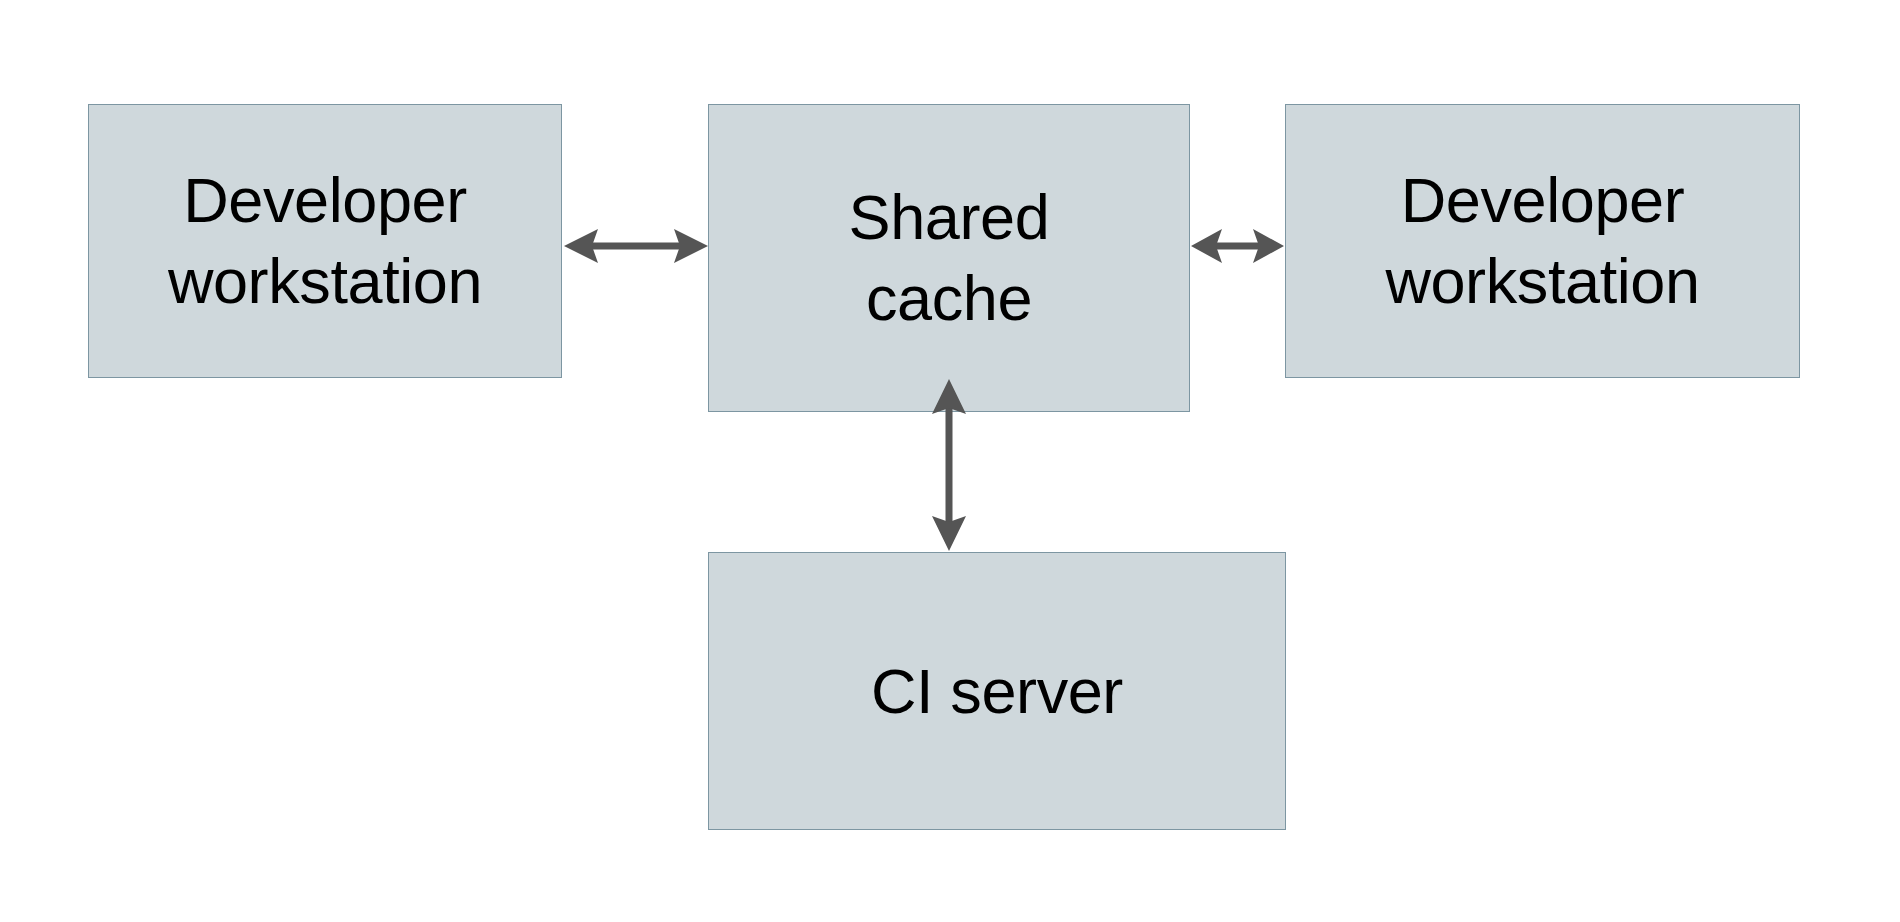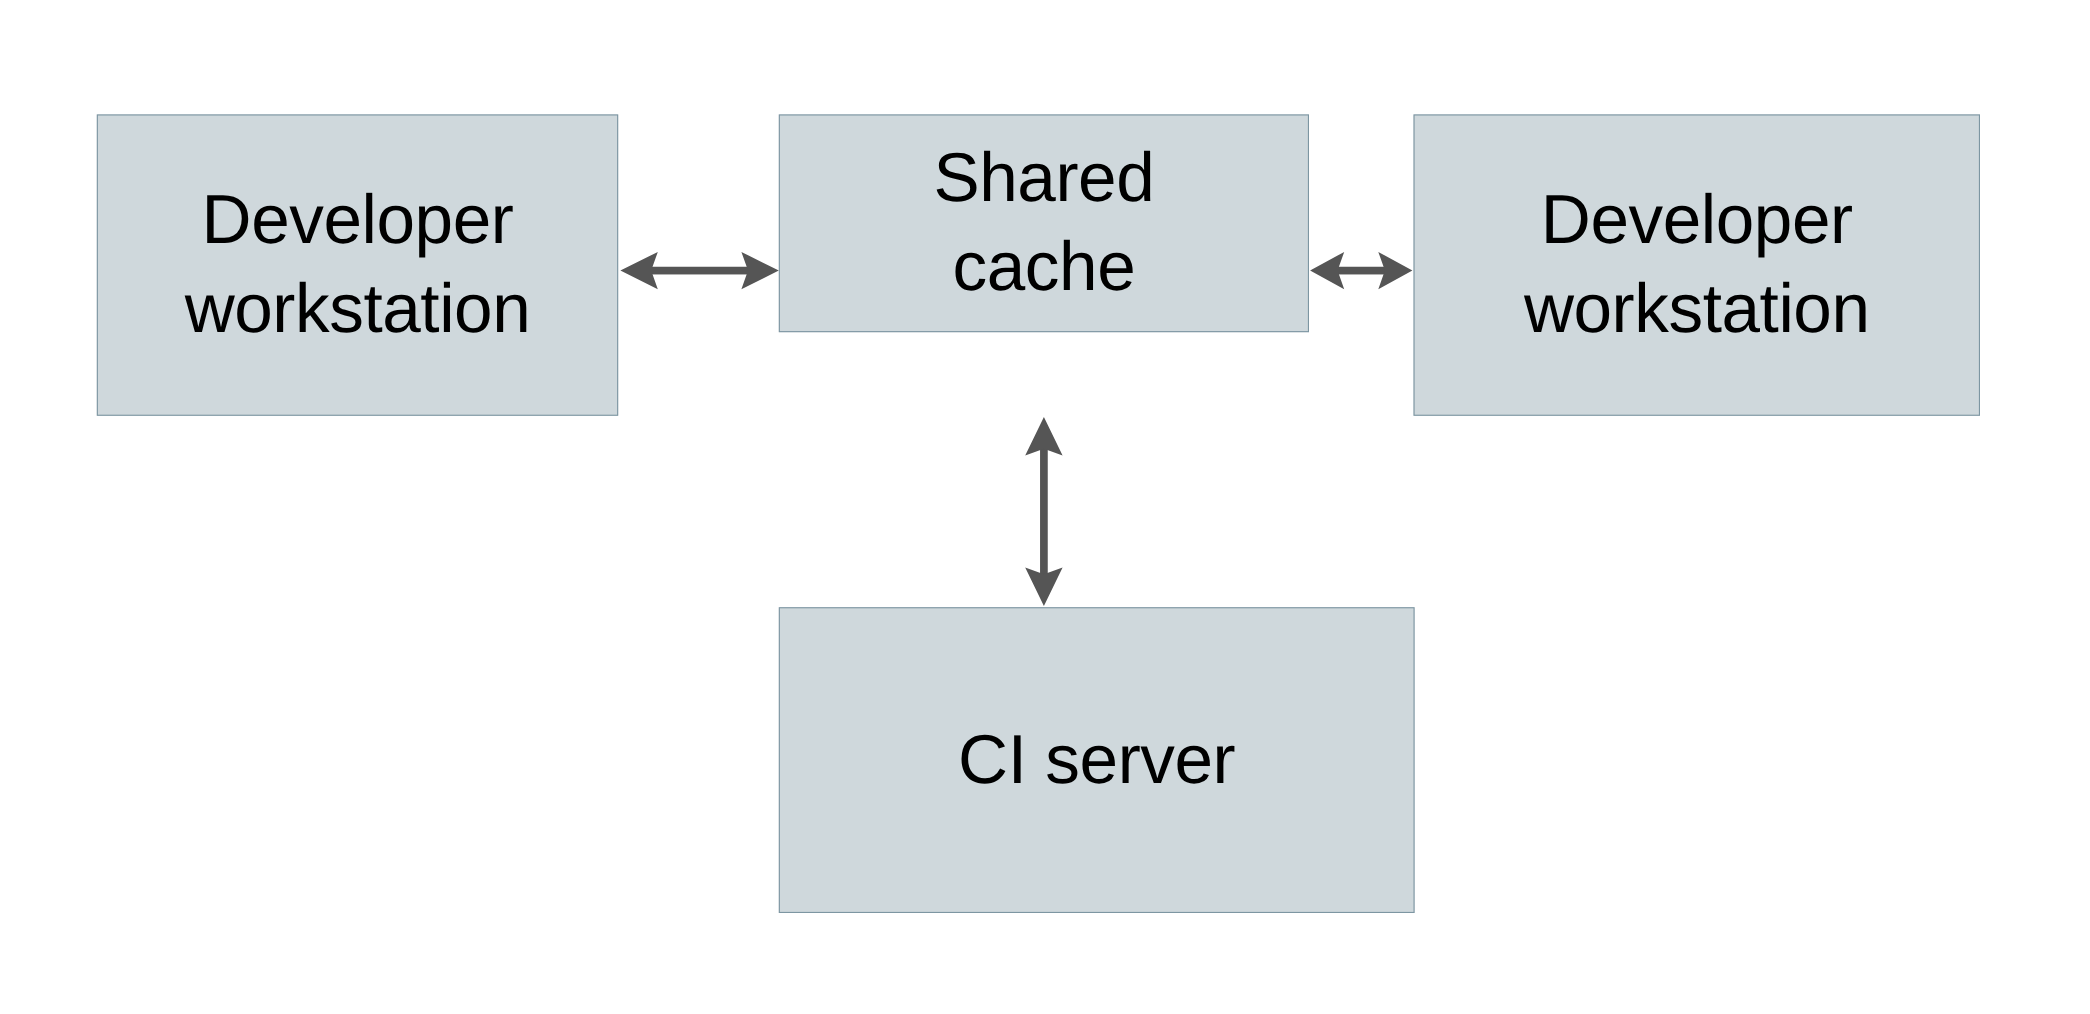--- a/index.html
+++ b/index.html
@@ -49,21 +49,21 @@
 </head>
 <body>
 
 <div id="canvas">
 
   <div class="node" style="left:88px; top:104px; width:474px; height:274px;">
     <div class="node-label">Developer
 workstation</div>
   </div>
 
-  <div class="node" style="left:708px; top:104px; width:482px; height:198px;">
+  <div class="node" style="left:708px; top:104px; width:482px; height:308px;">
     <div class="node-label">Shared
 cache</div>
   </div>
 
   <div class="node" style="left:1285px; top:104px; width:515px; height:274px;">
     <div class="node-label">Developer
 workstation</div>
   </div>
 
   <div class="node" style="left:708px; top:552px; width:578px; height:278px;">

